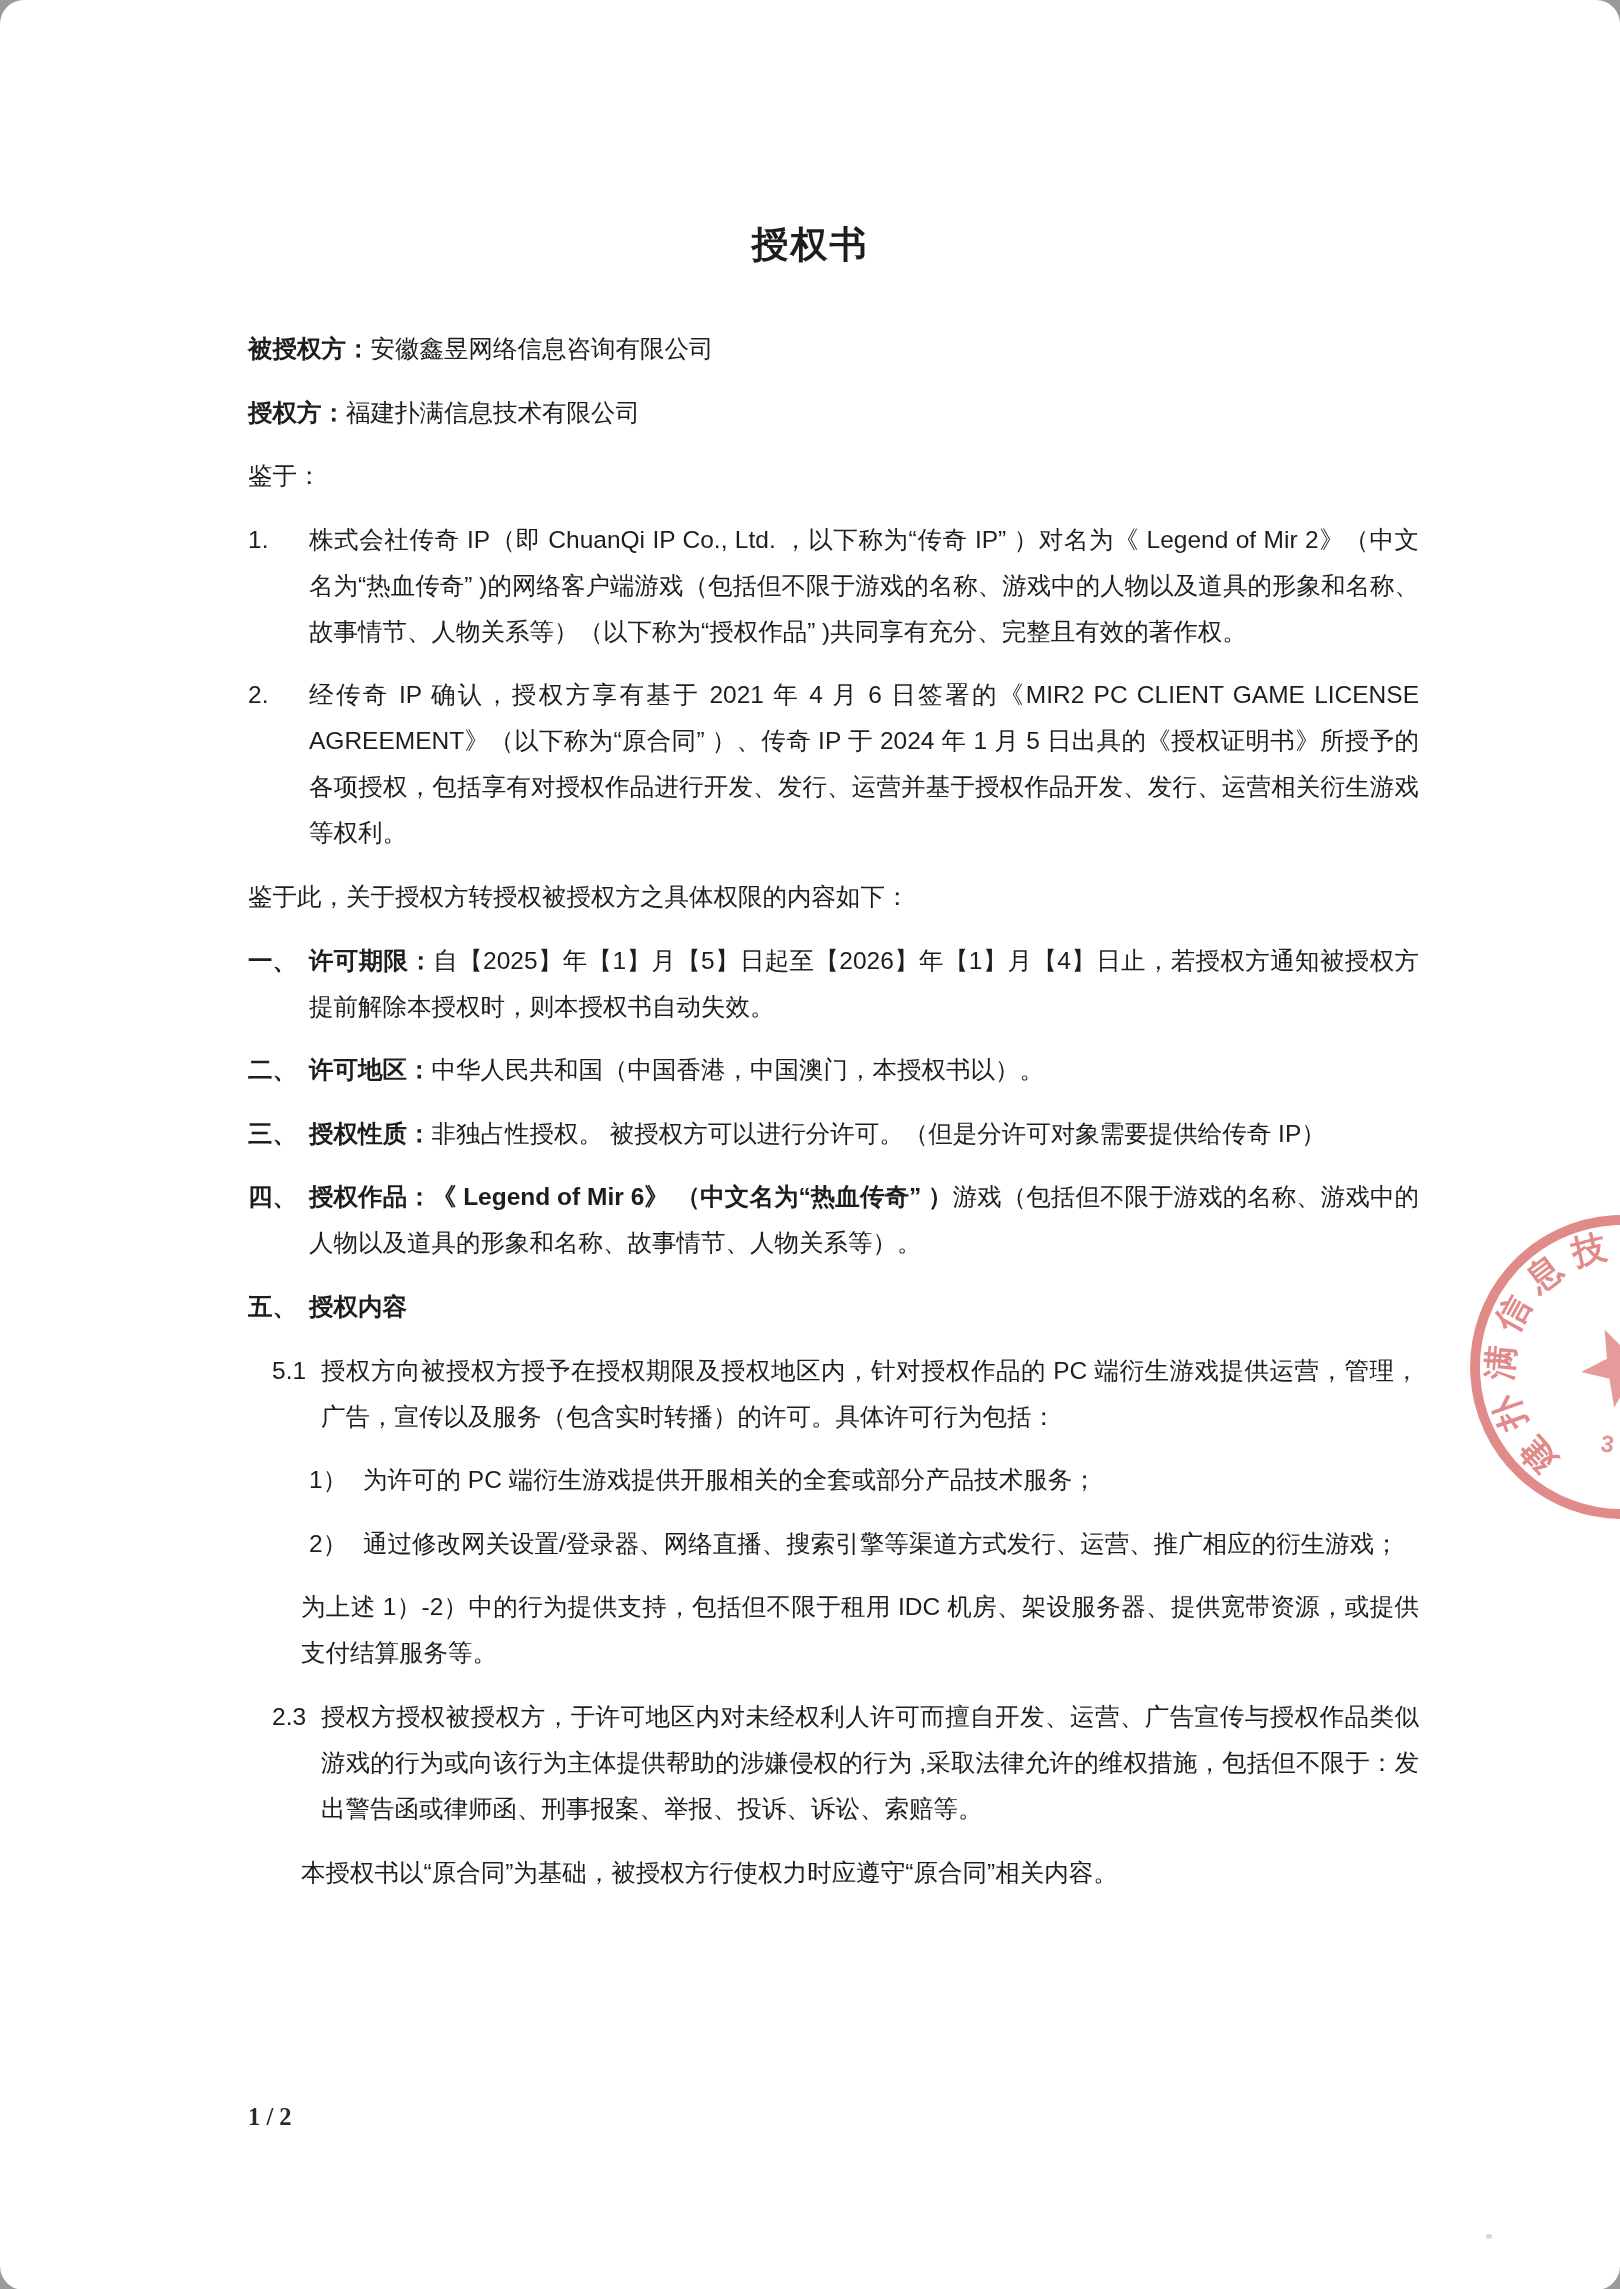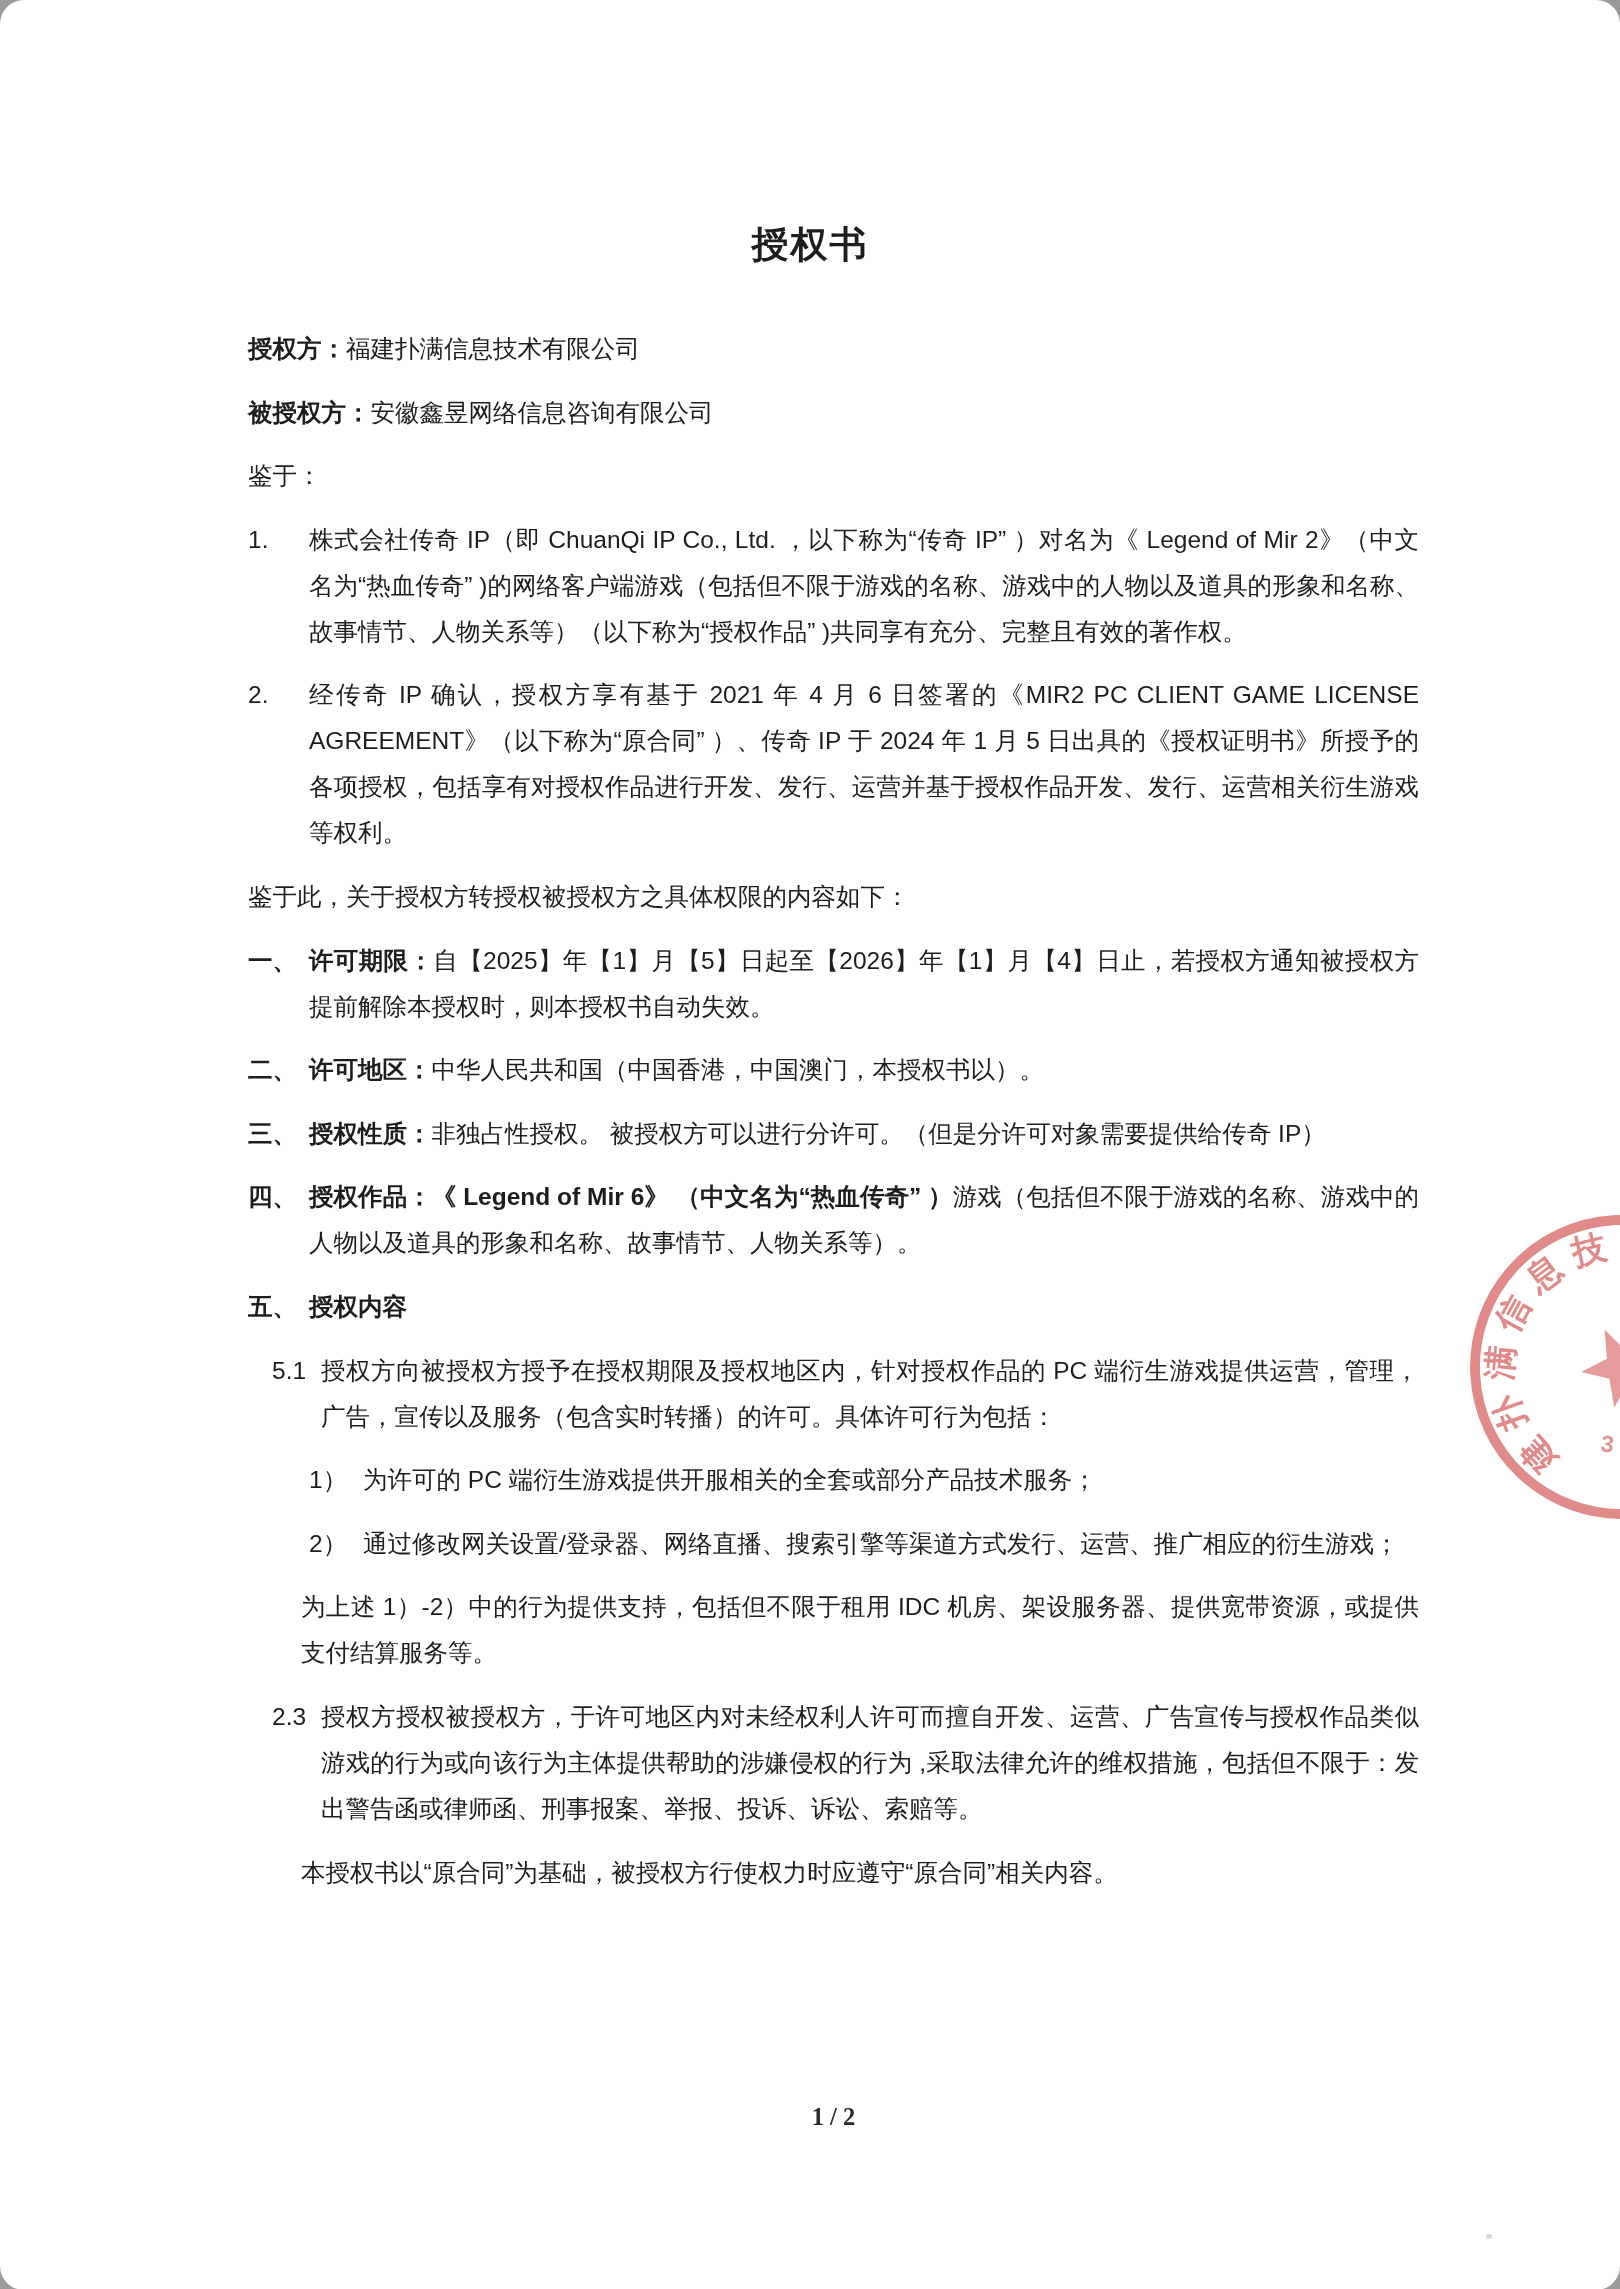--- a/index.html
+++ b/index.html
@@ -37,21 +37,20 @@
   .w62{width:61px;}
   .w50{width:49px;margin-left:24px;}
   .w55{width:54px;}
   .t{flex:1;}
   .sub{margin-left:61px;}
   .ind54{margin-left:53px;}
   .footer{
     position:absolute;
     left:248px;width:1171px;
     top:2103px;
-    text-align:center;
     font-family:"Liberation Serif","DejaVu Serif",serif;
     font-weight:700;
     font-size:24.5px;
     color:#2a2a2a;
   }
   .stamp{
     position:absolute;
     left:1426px;
     top:1171px;
     width:392px;height:392px;
@@ -67,23 +66,23 @@
 </style>
 </head>
 <body>
 
 <div class="page">
 
   <h1 class="title">授权书</h1>
 
   <div class="content">
 
+    <p class="p"><span class="b">被授权方：</span><span>安徽鑫昱网络信息咨询有限公司</span></p>
+
     <p class="p"><span class="b">授权方：</span><span>福建扑满信息技术有限公司</span></p>
-
-    <p class="p"><span class="b">被授权方：</span><span>安徽鑫昱网络信息咨询有限公司</span></p>
 
     <p class="p">鉴于：</p>
 
     <div class="p flex">
       <span class="num w62">1.</span>
       <span class="t">株式会社传奇 IP（即 ChuanQi IP Co., Ltd. ，以下称为“传奇 IP” ）对名为《 Legend of Mir 2》（中文名为“热血传奇” )的网络客户端游戏（包括但不限于游戏的名称、游戏中的人物以及道具的形象和名称、故事情节、人物关系等）（以下称为“授权作品” )共同享有充分、完整且有效的著作权。</span>
     </div>
 
     <div class="p flex">
       <span class="num w62">2.</span>

